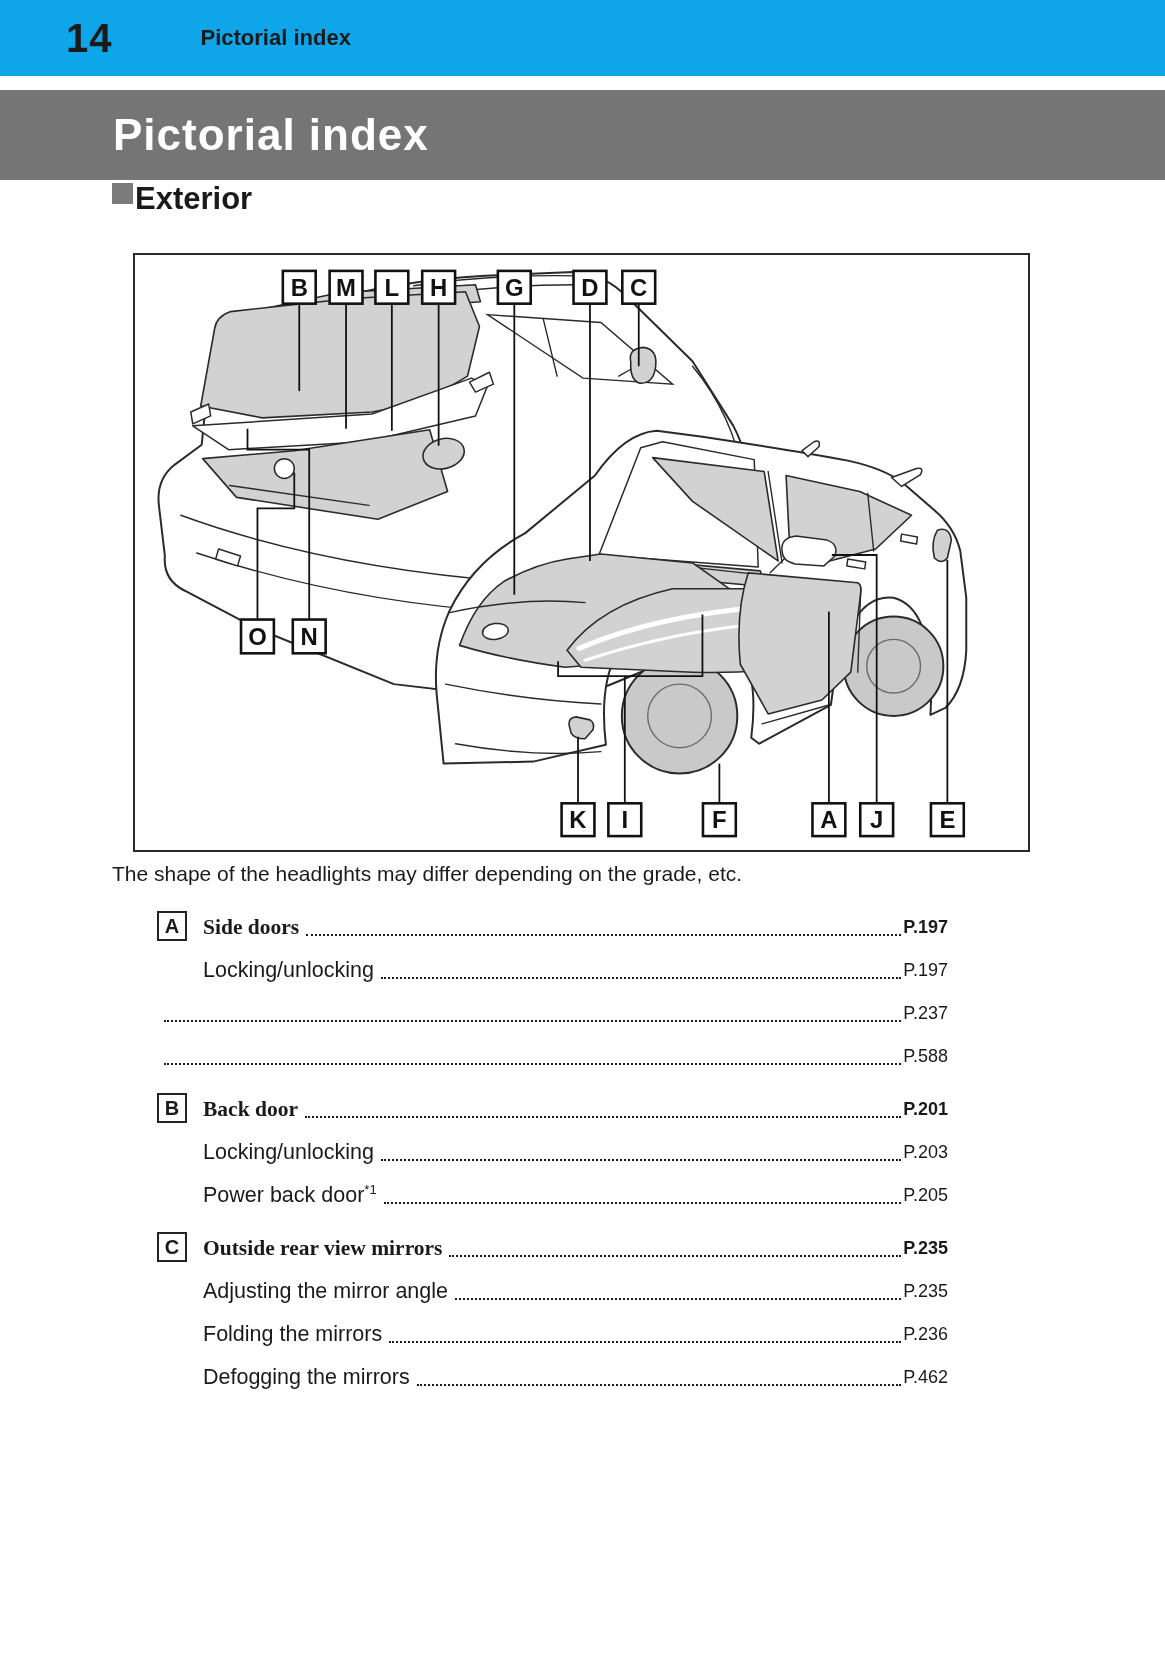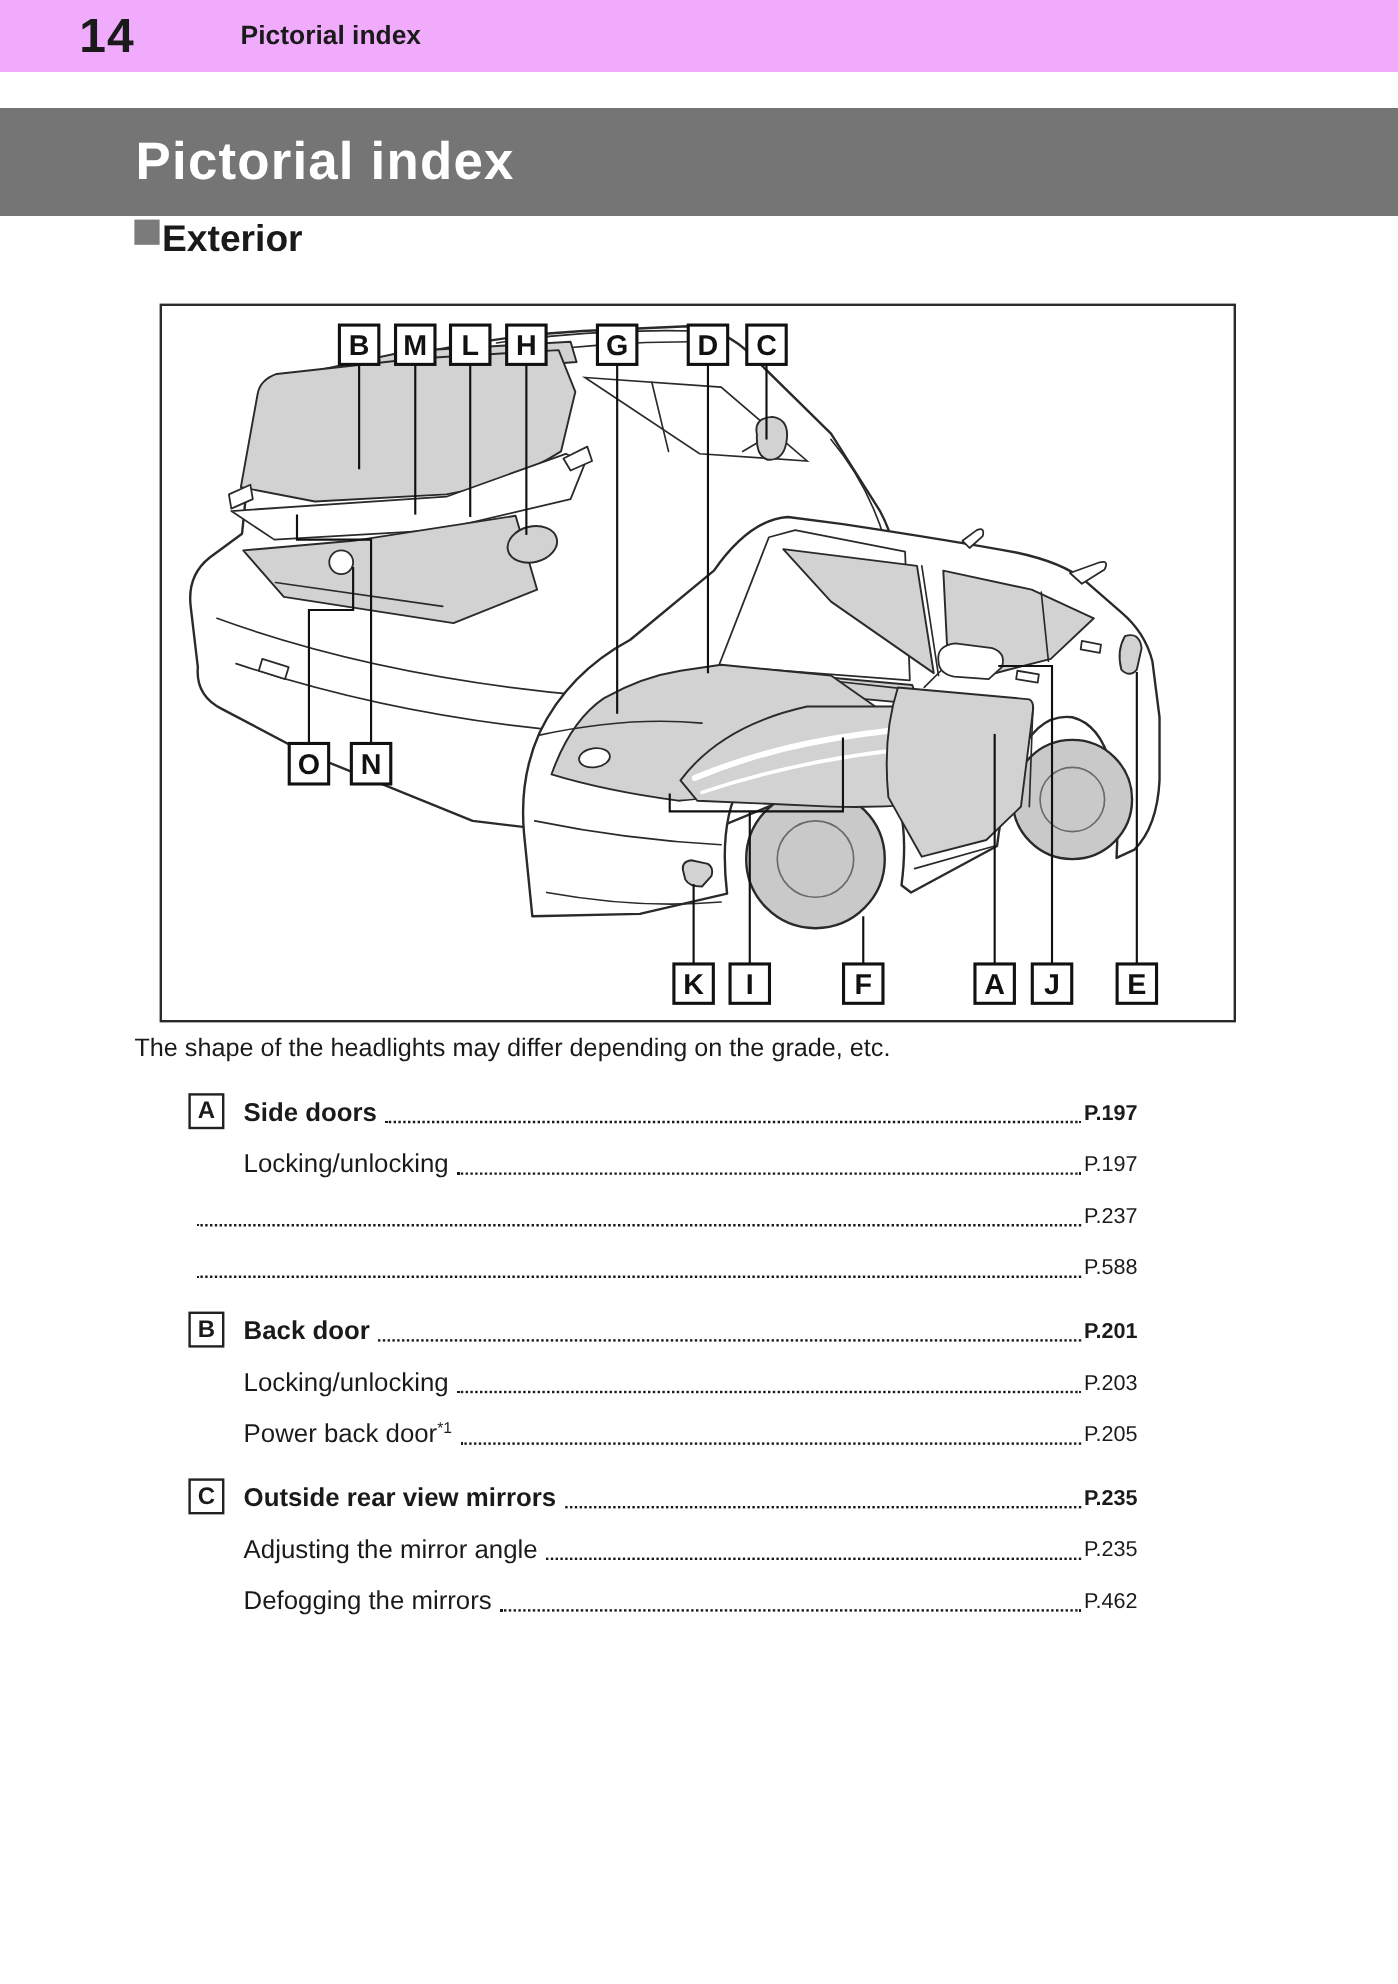--- a/index.html
+++ b/index.html
@@ -2,21 +2,21 @@
 <html><head>
 <meta charset="utf-8">
 <style>
   html,body{margin:0;padding:0;}
   body{
     width:1165px;height:1653px;position:relative;background:#ffffff;
     font-family:"Liberation Sans",sans-serif;color:#1a1a1a;overflow:hidden;
   }
   
   .page-header{
-    position:absolute;left:0;top:0;width:1165px;height:60px;background:#f0abfc;
+    position:absolute;left:0;top:0;width:1165px;height:76px;background:#0ea5e9;
     display:flex;align-items:center;
   }
   .page-number{font-size:40px;font-weight:bold;margin-left:66px;letter-spacing:1px;}
   .page-header-title{font-size:22px;font-weight:bold;margin-left:88px;}
   
   .title-bar{
     position:absolute;left:0;top:90px;width:1165px;height:90px;background:#757575;
     display:flex;align-items:center;
   }
   .title-bar-text{color:#ffffff;font-size:44px;font-weight:bold;margin-left:113px;letter-spacing:1px;}
@@ -35,21 +35,21 @@
   
   .index-list{position:absolute;left:157px;top:889px;width:791px;}
   .row{display:flex;align-items:flex-end;height:32px;}
   .row.section{margin-top:21px;}
   .row.sub{margin-top:11px;}
   .letterbox{
     width:30px;height:30px;border:2px solid #222;box-sizing:border-box;
     font-size:20px;font-weight:bold;text-align:center;line-height:26px;
     flex:0 0 auto;margin-bottom:1px;
   }
-  .row.section .entry-label{font-weight:bold;}
+  .row.section .entry-label{font-weight:bold;font-family:Liberation Serif, serif;}
   .entry-label{font-size:21.5px;margin-left:16px;white-space:nowrap;line-height:30px;}
   .row.sub .entry-label{margin-left:46px;}
   .entry-label sup{font-size:13px;line-height:0;}
   .leader{flex:1 1 auto;border-bottom:2.6px dotted #1a1a1a;margin:0 2px 6px 7px;min-width:20px;}
   .entry-page{font-size:18px;flex:0 0 auto;line-height:30px;}
   .row.section .entry-page{font-weight:bold;}
   
   .o{fill:#ffffff;stroke:#2a2a2a;stroke-width:2;stroke-linejoin:round;}
   .o2{fill:#ffffff;stroke:#2a2a2a;stroke-width:1.5;stroke-linejoin:round;}
   .s{fill:#d2d2d2;stroke:#2a2a2a;stroke-width:1.6;stroke-linejoin:round;}
@@ -297,20 +297,25 @@
     <span class="leader"></span>
     <span class="entry-page">P.235</span>
   </div>
 
   <div class="row sub">
     <span class="entry-label">Adjusting the mirror angle</span>
     <span class="leader"></span>
     <span class="entry-page">P.235</span>
   </div>
 
+  <div class="row sub">
+    <span class="entry-label">Folding the mirrors</span>
+    <span class="leader"></span>
+    <span class="entry-page">P.236</span>
+  </div>
 
   <div class="row sub">
     <span class="entry-label">Defogging the mirrors</span>
     <span class="leader"></span>
     <span class="entry-page">P.462</span>
   </div>
 
 </div>
 
 </body></html>

